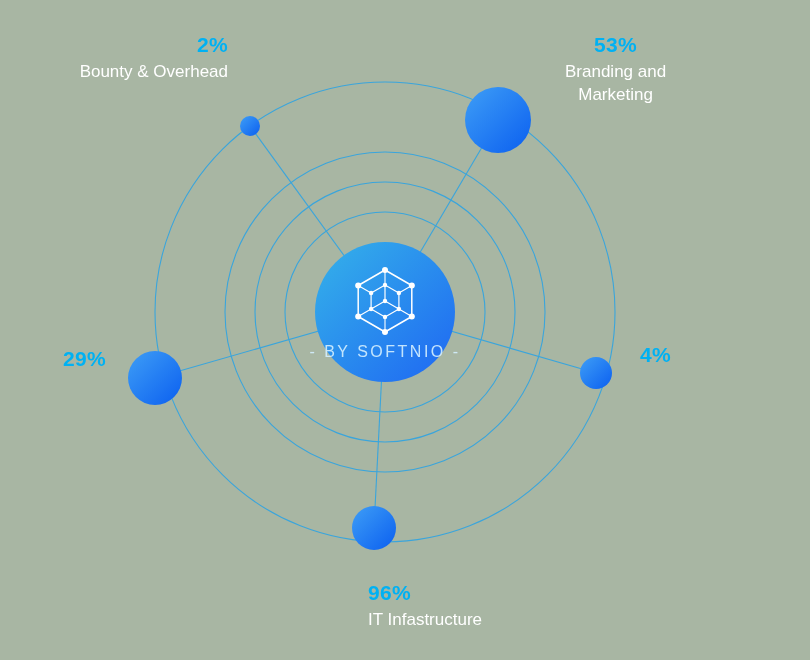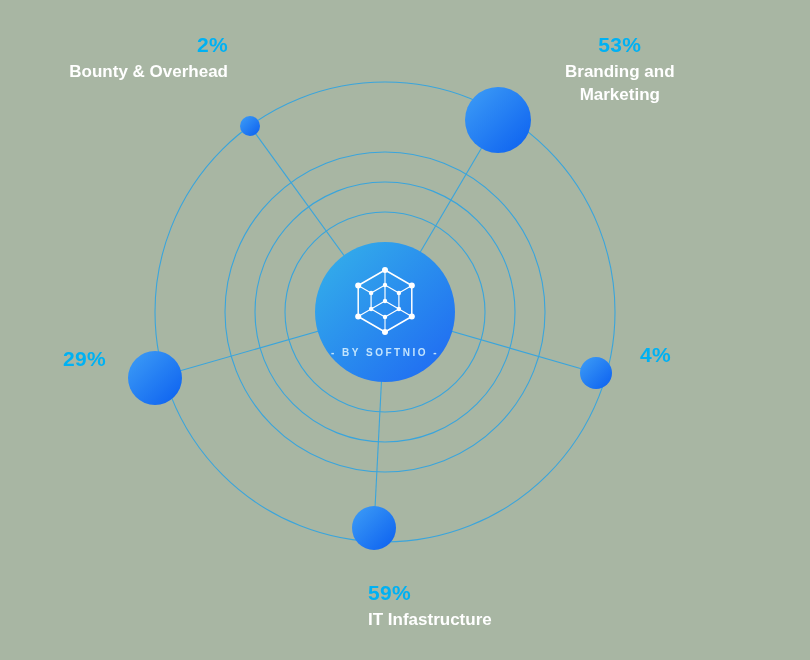--- a/index.html
+++ b/index.html
@@ -24,37 +24,37 @@
   .label{position:absolute;}
   .label .pct{
     font-size:21px;
     font-weight:700;
     color:var(--pct);
     letter-spacing:.3px;
     margin-bottom:3px;
   }
   .label .name{
     font-size:17px;
-    font-weight:700;
+    font-weight:400;
     color:var(--label);
     line-height:1.38;
     white-space:pre-line;
   }
   .label-bounty{top:33px;right:582px;text-align:right;}
   .label-branding{top:33px;left:565px;text-align:center;}
   .label-legal{top:343px;left:640px;text-align:left;}
   .label-gift{top:347px;right:704px;text-align:left;}
   .label-it{top:581px;left:368px;text-align:left;}
   .brand-text{
     position:absolute;
     left:385px;
     top:352px;
     transform:translate(-50%,-50%);
-    font-size:10px;
-    font-weight:700;
+    font-size:16px;
+    font-weight:400;
     letter-spacing:2.5px;
     color:#d4efff;
     opacity:.9;
     white-space:nowrap;
   }
 </style>
 </head>
 <body>
 
 <div class="stage">
@@ -149,17 +149,17 @@
 
   <div class="label label-legal">
     <div class="pct">4%</div>
   </div>
 
   <div class="label label-gift">
     <div class="pct">29%</div>
   </div>
 
   <div class="label label-it">
-    <div class="pct">59%</div>
+    <div class="pct">96%</div>
     <div class="name">IT Infastructure</div>
   </div>
 
 </div>
 
 </body></html>

